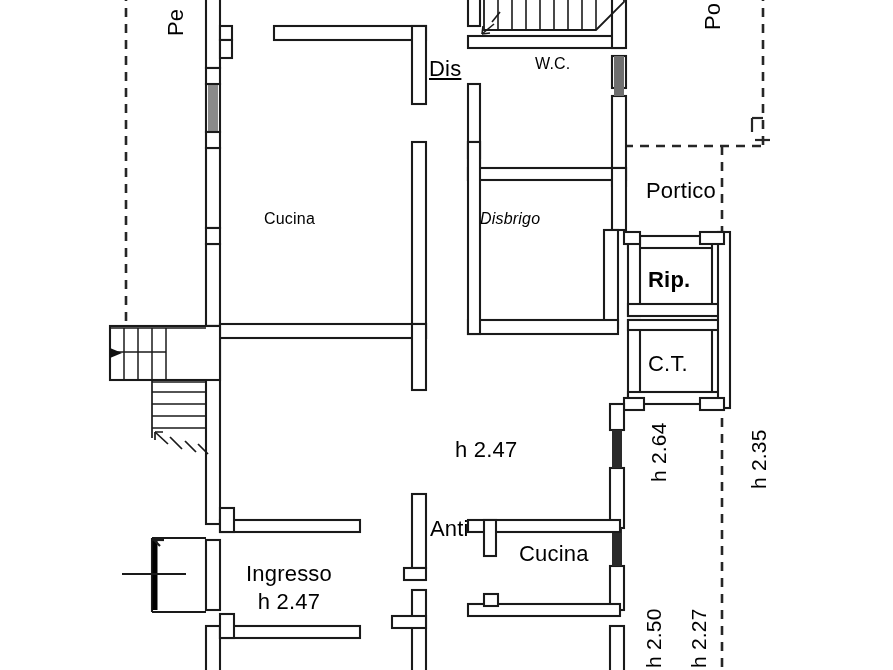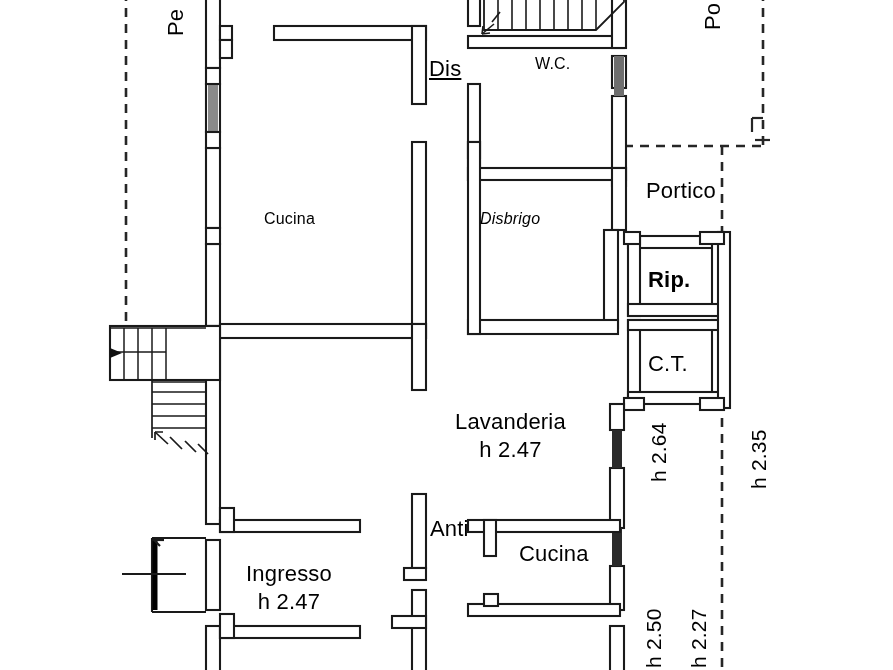--- a/index.html
+++ b/index.html
@@ -226,21 +226,21 @@
 
   <div class="room-label lbl-md" style="left:646px; top:169px;margin-top:9px;">Portico</div>
 
   <div class="room-label lbl-md rot90" style="left:700px; top:30px;">Po</div>
 
   <div class="room-label lbl-md" style="left:648px; top:267px;font-weight:bold;">Rip.</div>
 
   <div class="room-label lbl-md" style="left:648px; top:351px;text-align:center;">C.T.</div>
 
   <div class="room-label lbl-md two-line" style="left:455px; top:408px;">
-    <span>Lavanderia</span><br>
+    <br>
     <span>h 2.47</span>
   </div>
 
   <div class="room-label lbl-md two-line" style="left:246px; top:560px;">
     <span>Ingresso</span><br>
     <span>h 2.47</span>
   </div>
 
   <div class="room-label lbl-md" style="left:430px; top:516px;">Anti</div>
 

